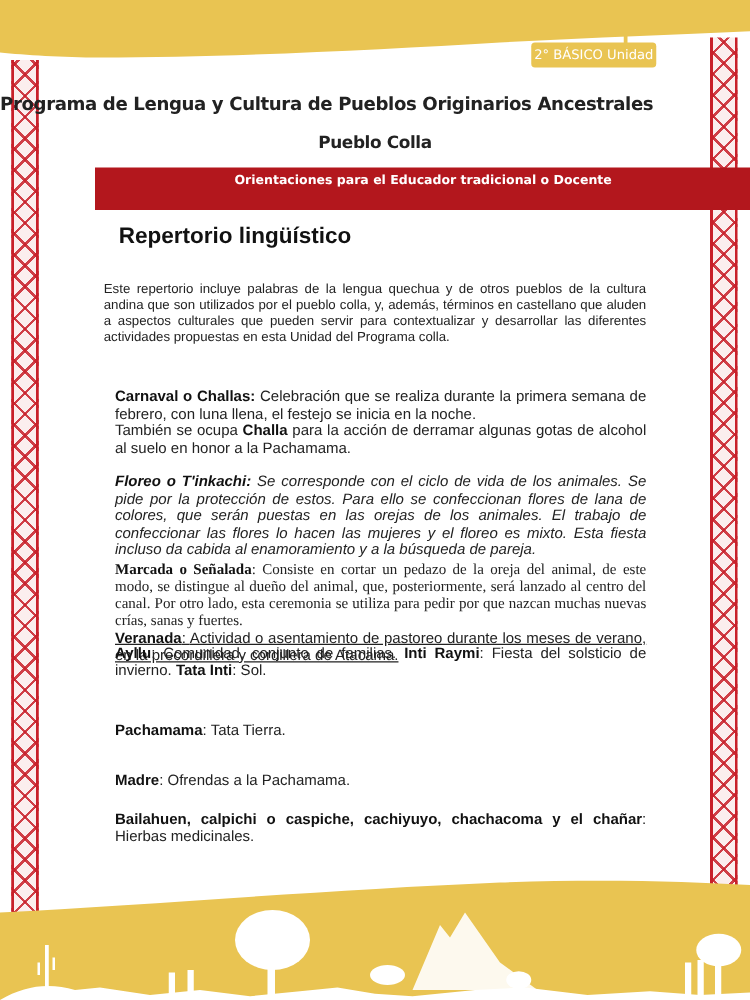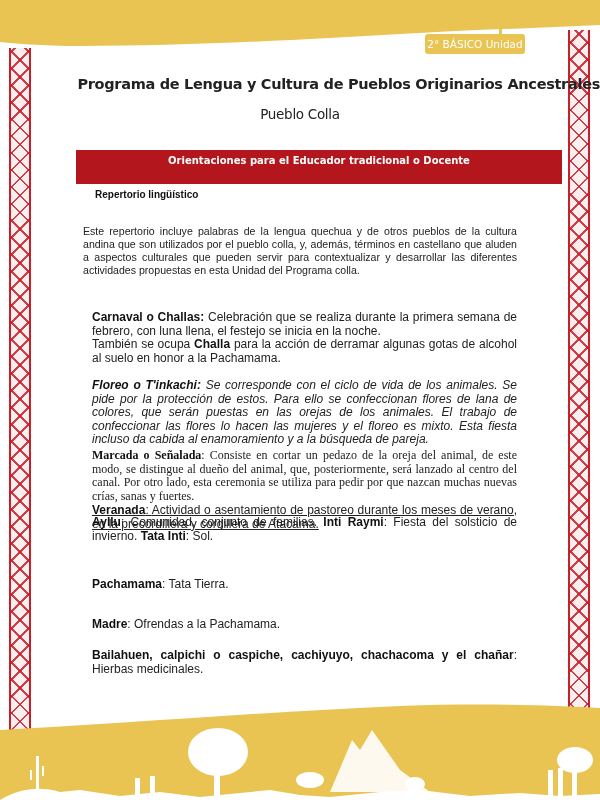--- a/index.html
+++ b/index.html
@@ -15,27 +15,27 @@
       linear-gradient(90deg, #c8202a 0 2px, transparent 2px 20px, #c8202a 20px 22px),
       repeating-linear-gradient(45deg, transparent 0 5px, rgba(200,32,42,.85) 5px 7px, transparent 7px 12px),
       repeating-linear-gradient(-45deg, transparent 0 5px, rgba(200,32,42,.85) 5px 7px, transparent 7px 12px);
   }
   .border-left { left:9px; }
   .border-right { left:568px; top:30px; height:680px; }
 
   .badge { position:absolute; left:425px; top:34px; width:100px; height:20px; background:#e9c452; border-radius:3px; color:#fff; font-size:10.5px; line-height:20px; text-align:center; font-family:"DejaVu Sans", sans-serif; font-weight:normal; }
   .badge-stem { position:absolute; left:499px; top:26px; width:3px; height:9px; background:#e9c452; }
 
-  .title-main { position:absolute; top:76px; left:0; width:600px; text-align:right; font-size:14.5px; font-weight:bold; color:#222; font-family:"DejaVu Sans", sans-serif; letter-spacing:-0.3px; }
-  .title-sub { position:absolute; top:106px; left:0; width:600px; text-align:center; font-size:13.5px; font-weight:normal; color:#222; font-family:"DejaVu Sans", sans-serif; letter-spacing:-0.3px; }
+  .title-main { position:absolute; top:76px; left:0; width:600px; text-align:left; font-size:14.5px; font-weight:bold; color:#222; font-family:"DejaVu Sans", sans-serif; letter-spacing:-0.3px; }
+  .title-sub { position:absolute; top:106px; left:0; width:600px; text-align:center; font-size:13.5px; font-weight:bold; color:#222; font-family:"DejaVu Sans", sans-serif; letter-spacing:-0.3px; }
 
-  .red-band { position:absolute; left:76px; top:134px; width:486px; height:34px; background:#b3171d;margin-top:16px; }
+  .red-band { position:absolute; left:76px; top:134px; width:525px; height:34px; background:#b3171d; }
   .red-band span { display:block; text-align:center; color:#fff; font-size:10px; font-weight:bold; line-height:22px; font-family:"DejaVu Sans", sans-serif; }
 
-  .section-heading { position:absolute; left:95px; top:189px; font-size:10px; font-weight:bold; color:#111;text-align:right; }
+  .section-heading { position:absolute; left:95px; top:178px; font-size:18px; font-weight:bold; color:#111;text-align:right; }
 
   .intro { position:absolute; left:83px; top:225px; width:434px; font-size:10.6px; line-height:13px; color:#222; text-align:justify; }
 
   .entry { position:absolute; left:92px; width:425px; font-size:12px; line-height:13.5px; color:#222; text-align:justify; }
   .entry b { font-weight:bold; color:#111; }
 
   .bottom-scene { position:absolute; left:0; top:700px; width:600px; height:100px; }
 </style>
 </head>
 <body>

